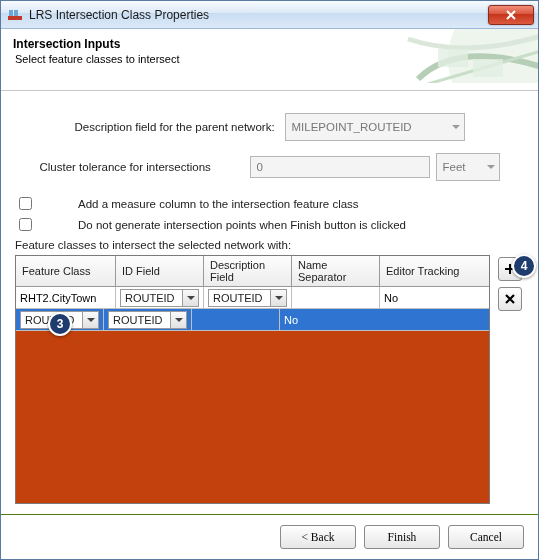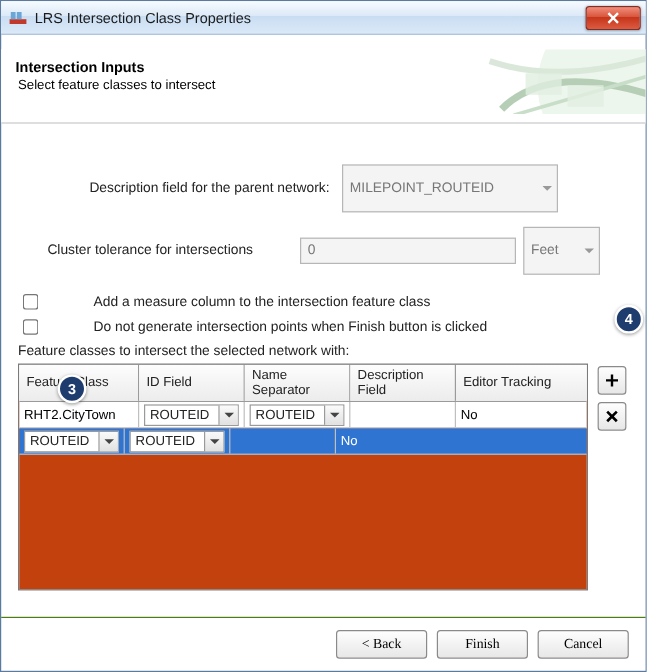--- a/index.html
+++ b/index.html
@@ -13,21 +13,20 @@
     position: relative;
     overflow: hidden;
   }
   .window {
     width: 539px;
     height: 560px;
     border: 1px solid #5a7aa0;
     background: #fff;
     display: flex;
     flex-direction: column;
-    gap: 12px;
   }
   .titlebar {
     height: 28px;
     background: linear-gradient(to bottom, #f7fbff, #dce9f7 45%, #c9ddf2 46%, #dbe9f8);
     border-bottom: 1px solid #9db8d6;
     display: flex;
     align-items: center;
     padding: 0 4px 0 6px;
   }
   .titlebar .app-icon {
@@ -84,21 +83,21 @@
     align-items: center;
     margin-bottom: 12px;
     justify-content: center;
   }
   .row label.lbl {
     flex: 0 0 210px;
     color: #222;
     font-size: 11.5px;
   }
   .combo {
-    height: 40px;
+    height: 28px;
     border: 1px solid #b6b6b6;
     background: #f4f4f4;
     color: #777;
     font-size: 11.5px;
     display: flex;
     align-items: center;
     padding: 0 6px;
     position: relative;
   }
   .combo.readonly { background: #f4f4f4; }
@@ -321,25 +320,25 @@
       <span>Do not generate intersection points when Finish button is clicked</span>
     </div>
 
     <div class="sect-label">Feature classes to intersect the selected network with:</div>
 
     <div class="grid-wrap">
       <div class="grid">
         <div class="ghead">
           <div class="gcol c-fc">Feature Class</div>
           <div class="gcol c-id">ID Field</div>
+          <div class="gcol c-de">
+              <span style="line-height:1.1">Description Field</span>
+            </div>
           <div class="gcol c-ns">
               <span style="line-height:1.1">Name Separator</span>
-            </div>
-          <div class="gcol c-de">
-              <span style="line-height:1.1">Description Field</span>
             </div>
           <div class="gcol c-et">
               <span style="line-height:1.1">Editor Tracking</span>
             </div>
         </div>
         <div class="grid-body">
 
           <div class="grow">
             <div class="gcell c-fc">RHT2.CityTown</div>
             <div class="gcell c-id">

